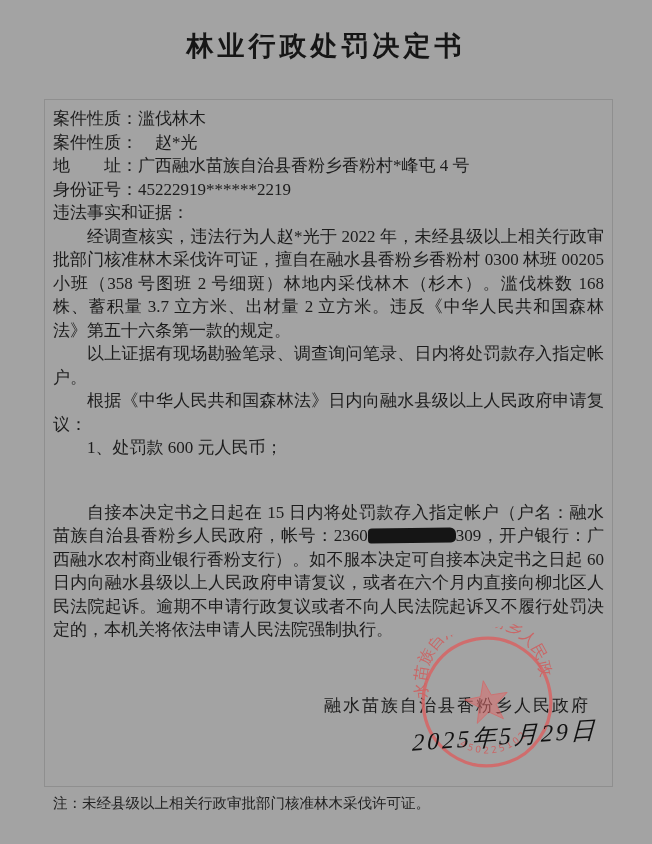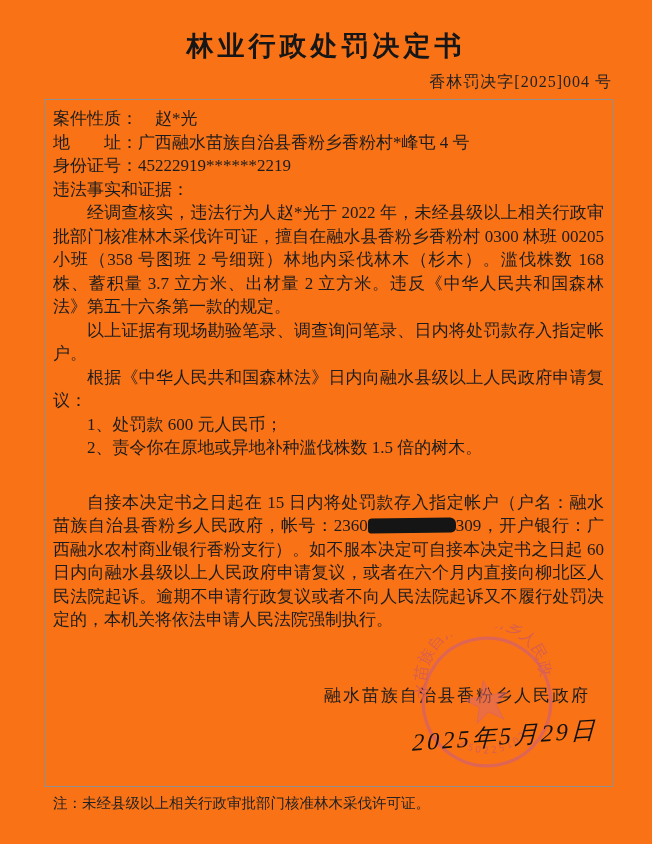--- a/index.html
+++ b/index.html
@@ -1,19 +1,19 @@
 <!DOCTYPE html>
 <html><head>
 <meta charset="utf-8">
 <style>
   html,body{margin:0;padding:0;background:#ffffff;}
   .page{
     position:relative;
     width:652px;height:844px;
-    background:#f97316;
+    background:#a3a3a3;
     font-family:"Liberation Serif","DejaVu Serif",serif;
     color:#1c1c1c;
     overflow:hidden;
   }
   .doc-title{
     position:absolute;top:28px;left:0;width:652px;
     text-align:center;
     font-size:27px;font-weight:700;
     letter-spacing:4px;
     color:#161616;
@@ -30,21 +30,21 @@
     padding:7px 8px 0 8px;
     font-size:17px;line-height:23.5px;
   }
   .field-line{white-space:pre-wrap;}
   .section-heading{white-space:pre-wrap;font-family:Liberation Serif, serif;}
   .para{
     margin:0;
     text-indent:2em;
     text-align:justify;
   }
-  .para-gap{margin-top:31px;}
+  .para-gap{margin-top:41px;}
   .redaction{
     display:inline-block;
     width:88px;height:15px;
     background:#151515;
     border-radius:4px 6px 5px 3px;
     vertical-align:-2px;
     transform:rotate(-0.6deg);
   }
   .issuer-line{
     margin-top:52px;
@@ -74,35 +74,34 @@
     font-size:14.5px;color:#222;
   }
 </style>
 </head>
 <body>
 
 <div class="page">
 
   <div class="doc-title">林业行政处罚决定书</div>
 
-  <div class="doc-number">香林罚决字[2025]004 号</div>
 
   <div class="main-box">
 
+    <div class="field-line">案件性质：滥伐林木</div>
     <div class="field-line">案件性质：　赵*光</div>
     <div class="field-line">地　　址：广西融水苗族自治县香粉乡香粉村*峰屯 4 号</div>
     <div class="field-line">身份证号：45222919******2219</div>
 
     <div class="section-heading">违法事实和证据：</div>
 
     <p class="para">经调查核实，违法行为人赵*光于 2022 年，未经县级以上相关行政审批部门核准林木采伐许可证，擅自在融水县香粉乡香粉村 0300 林班 00205 小班（358 号图班 2 号细斑）林地内采伐林木（杉木）。滥伐株数 168 株、蓄积量 3.7 立方米、出材量 2 立方米。违反《中华人民共和国森林法》第五十六条第一款的规定。</p>
     <p class="para">以上证据有现场勘验笔录、调查询问笔录、日内将处罚款存入指定帐户。</p>
     <p class="para">根据《中华人民共和国森林法》日内向融水县级以上人民政府申请复议：</p>
     <p class="para">1、处罚款 600 元人民币；</p>
-    <p class="para">2、责令你在原地或异地补种滥伐株数 1.5 倍的树木。</p>
 
     <p class="para para-gap"><span>自接本决定书之日起在 15 日内将处罚款存入指定帐户（户名：融水苗族自治县香粉乡人民政府，帐号：2360</span><span class="redaction"></span><span>309，开户银行：广西融水农村商业银行香粉支行）。如不服本决定可自接本决定书之日起 60 日内向融水县级以上人民政府申请复议，或者在六个月内直接向柳北区人民法院起诉。逾期不申请行政复议或者不向人民法院起诉又不履行处罚决定的，本机关将依法申请人民法院强制执行。</span></p>
 
     <div class="issuer-line">融水苗族自治县香粉乡人民政府</div>
   </div>
 
   <svg class="seal" viewBox="0 0 140 140">
     <circle cx="70" cy="70" r="62" fill="none" stroke="#d96262" stroke-width="3.2"></circle>
     <path id="sealArcTop" d="M 14.9,60.3 A 56,56 0 1 1 125.2,60.3" fill="none"></path>
     <path id="sealArcBottom" d="M 21.7,82.9 A 50,50 0 0 0 118.3,82.9" fill="none"></path>

